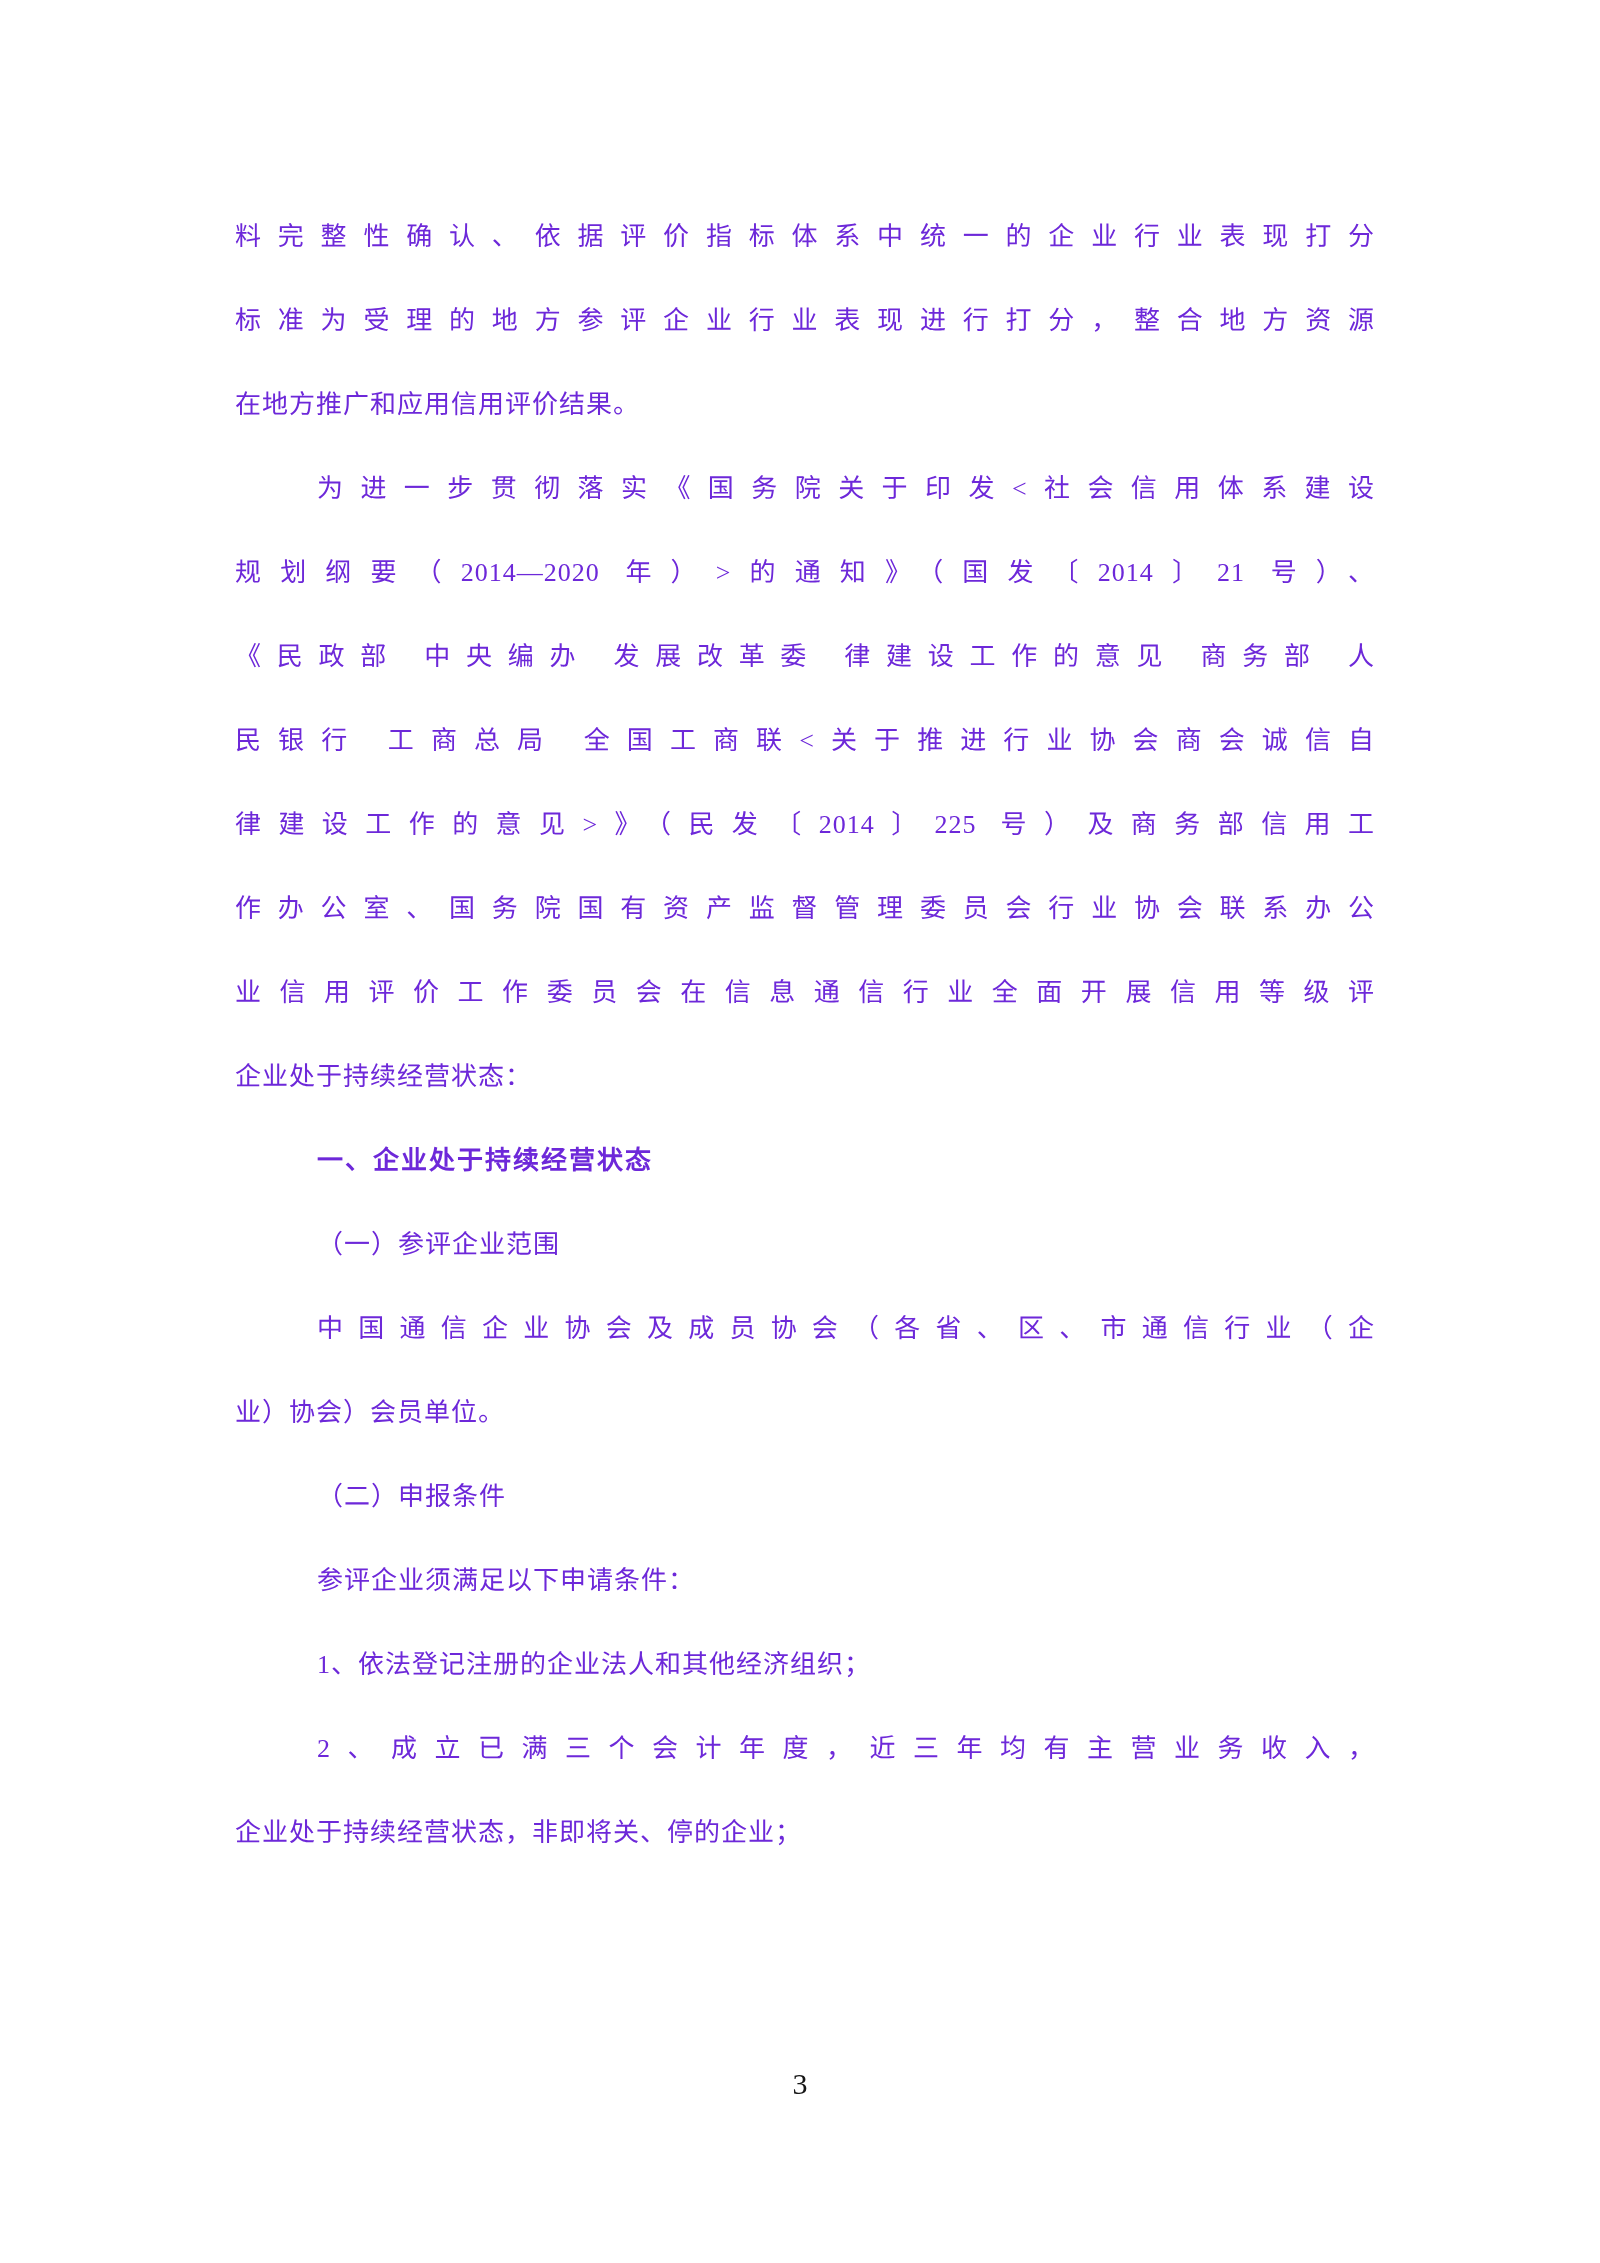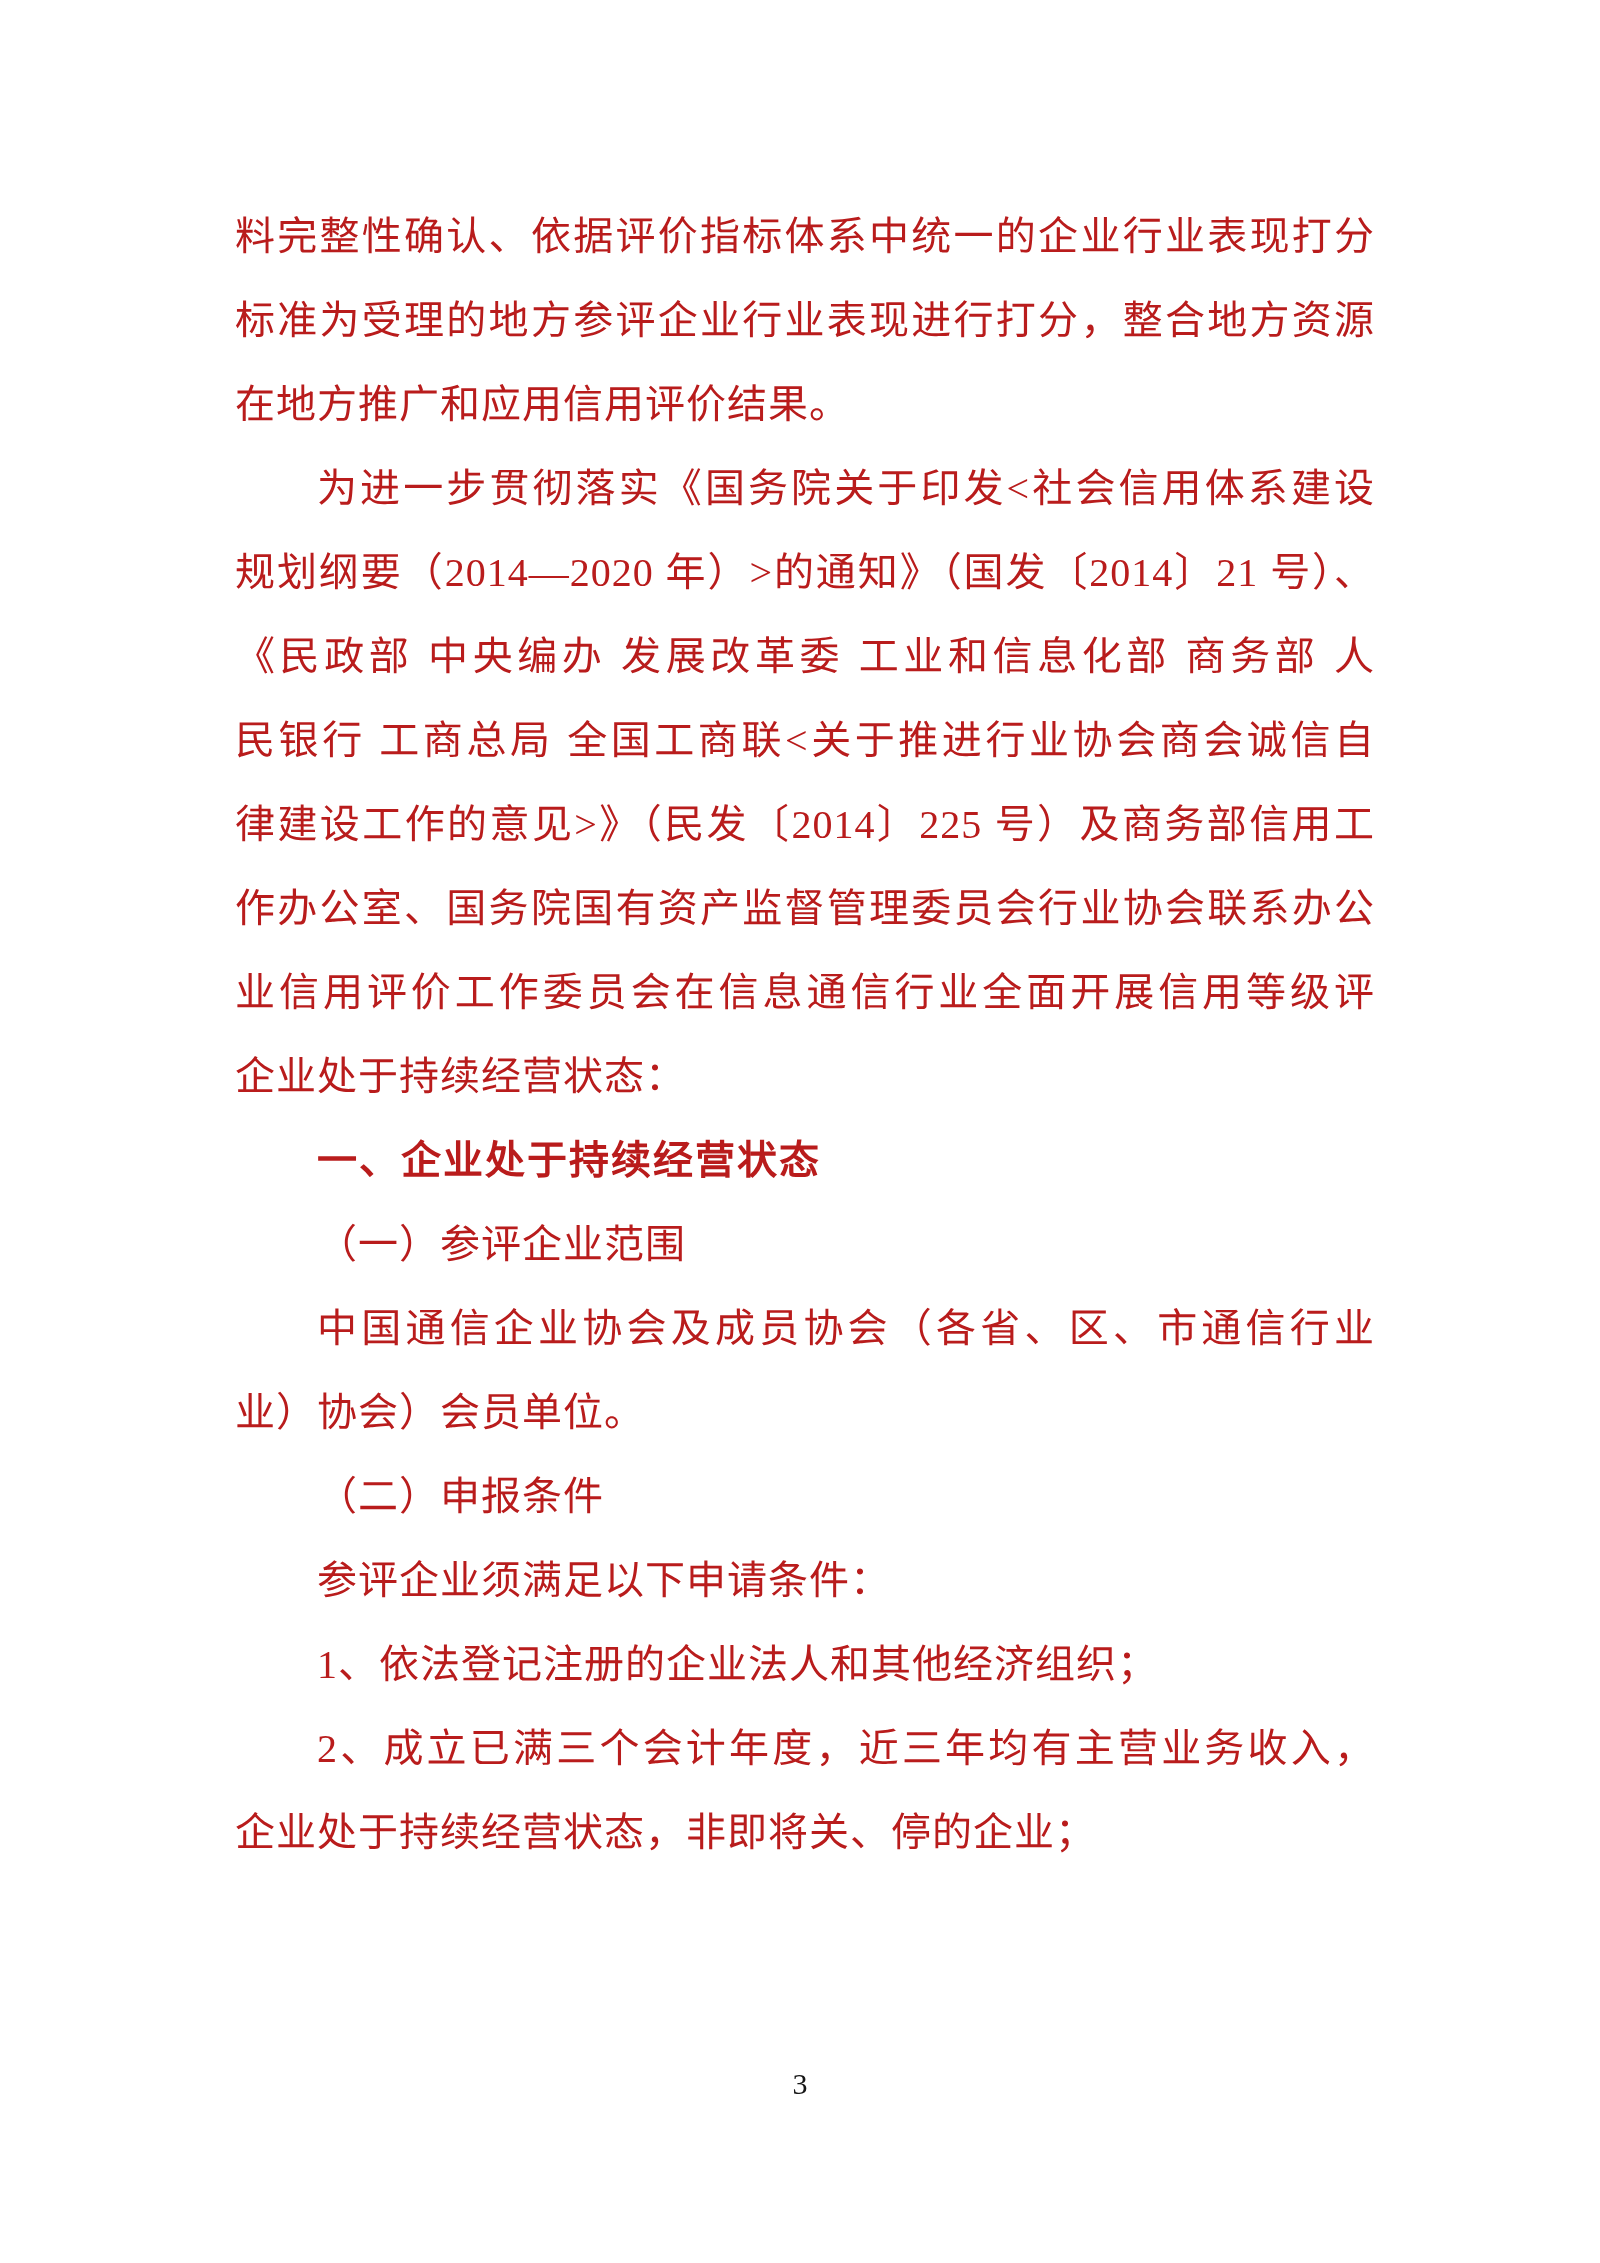--- a/index.html
+++ b/index.html
@@ -18,24 +18,24 @@
   }
   .content {
     position: absolute;
     left: 235px;
     top: 195px;
     width: 1140px;
   }
   .line {
     height: 84px;
     line-height: 84px;
-    font-size: 40px;
+    font-size: 26px;
     letter-spacing: 1px;
     white-space: nowrap;
-    color: #b91c1c;
+    color: #6d28d9;
   }
   
   .line.full {
     white-space: normal;
     overflow: hidden;
     text-align: justify;
     text-align-last: justify;
   }
   
   .line.indent {
@@ -61,21 +61,21 @@
 </head>
 <body>
 
 <div class="page">
   <div class="content">
     <div class="line full">料完整性确认、依据评价指标体系中统一的企业行业表现打分</div>
     <div class="line full">标准为受理的地方参评企业行业表现进行打分，整合地方资源</div>
     <div class="line">在地方推广和应用信用评价结果。</div>
     <div class="line full indent">为进一步贯彻落实《国务院关于印发&lt;社会信用体系建设</div>
     <div class="line full">规划纲要（2014—2020 年）&gt;的通知》（国发〔2014〕21 号）、</div>
-    <div class="line full">《民政部 中央编办 发展改革委 工业和信息化部 商务部 人</div>
+    <div class="line full">《民政部 中央编办 发展改革委 律建设工作的意见 商务部 人</div>
     <div class="line full">民银行 工商总局 全国工商联&lt;关于推进行业协会商会诚信自</div>
     <div class="line full">律建设工作的意见&gt;》（民发〔2014〕225 号）及商务部信用工</div>
     <div class="line full">作办公室、国务院国有资产监督管理委员会行业协会联系办公</div>
     <div class="line full">业信用评价工作委员会在信息通信行业全面开展信用等级评</div>
     <div class="line">企业处于持续经营状态：</div>
     <div class="line indent bold">一、企业处于持续经营状态</div>
     <div class="line indent">（一）参评企业范围</div>
     <div class="line full indent">中国通信企业协会及成员协会（各省、区、市通信行业（企</div>
     <div class="line">业）协会）会员单位。</div>
     <div class="line indent">（二）申报条件</div>

